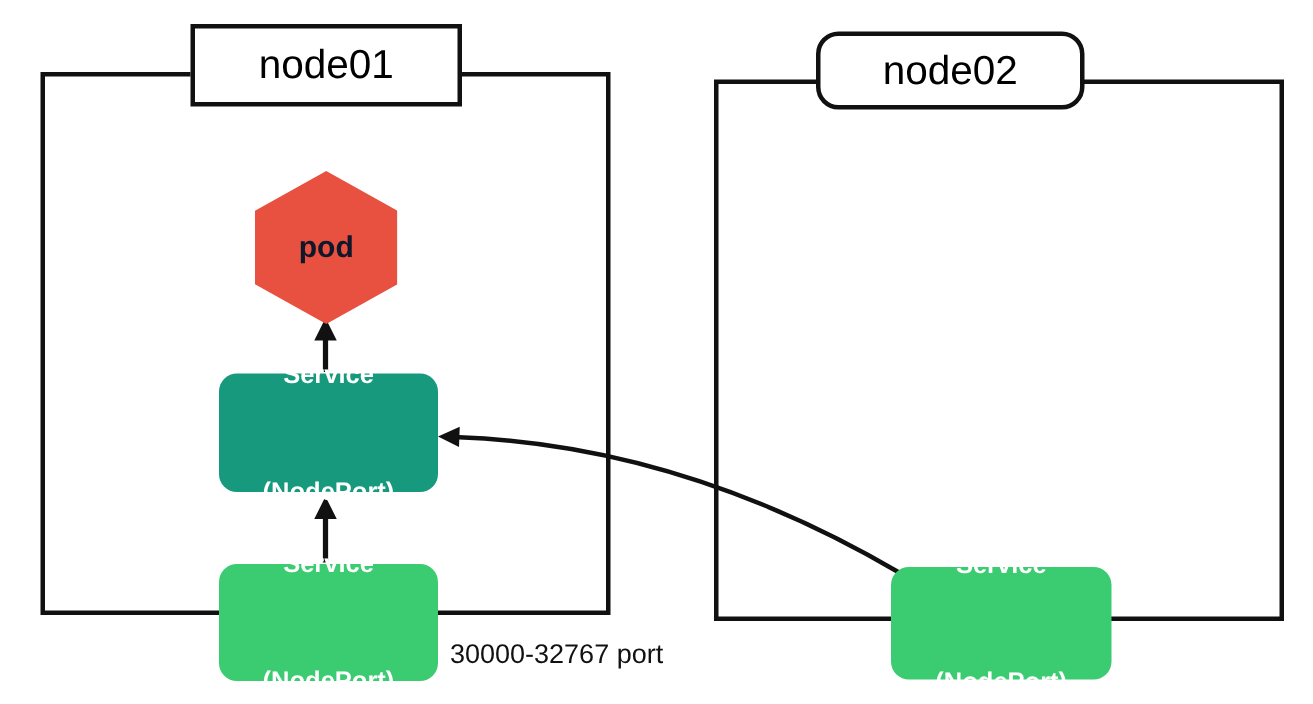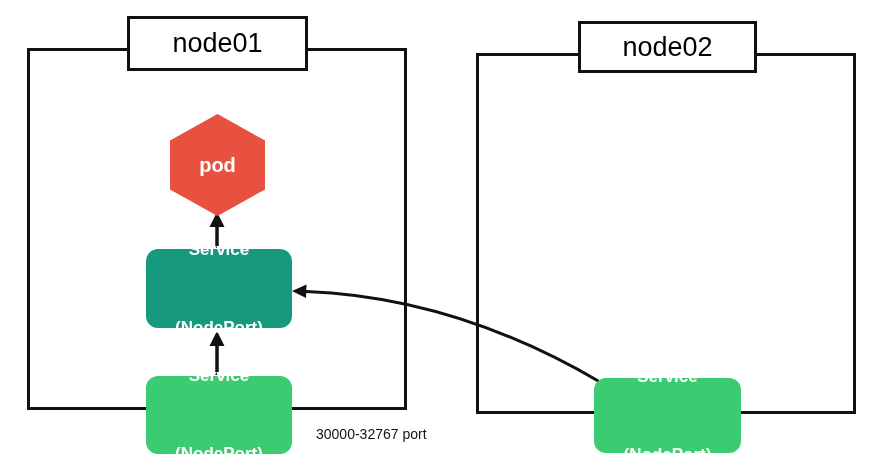--- a/index.html
+++ b/index.html
@@ -40,32 +40,32 @@
     border: 3px solid #111111;
     background: #ffffff;
     display: flex;
     align-items: center;
     justify-content: center;
     font-size: 27px;
     color: #000000;
     z-index: 3;
   }
   #node01-label { left: 127px; top: 16px; width: 175px; height: 49px; }
-  #node02-label { left: 578px; top: 21px; width: 173px; height: 46px; }
+  #node02-label { left: 544px; top: 21px; width: 173px; height: 46px; border-radius: 15px; }
 
   
   .pod-hex {
     position: absolute;
     left: 170px; top: 114px;
     width: 95px; height: 102px;
     clip-path: polygon(50% 0%, 100% 26%, 100% 74%, 50% 100%, 0% 74%, 0% 26%);
     display: flex;
     align-items: center;
     justify-content: center;
-    color: #ffffff;
+    color: #0f172a;
     font-weight: bold;
     font-size: 20px;
     z-index: 3;
   }
 
   
   .service-box {
     position: absolute;
     border-radius: 12px;
     display: flex;
@@ -81,25 +81,24 @@
     gap: 48px;
   }
   #service-clusterip  { left: 146px; top: 249px; width: 146px; height: 79px; }
   #service-nodeport-1 { left: 146px; top: 376px; width: 146px; height: 78px; }
   #service-nodeport-2 { left: 594px; top: 378px; width: 147px; height: 75px; }
 
   
   .port-label {
     position: absolute;
     left: 300px; top: 426px;
-    font-size: 14px;
+    font-size: 18px;
     color: #111111;
     z-index: 3;
     white-space: nowrap;
-    margin-left: 16px;
   }
 </style>
 </head>
 <body>
 
 <div class="canvas">
 
   <div class="node-box" id="node01-box"></div>
   <div class="node-box" id="node02-box"></div>
 

